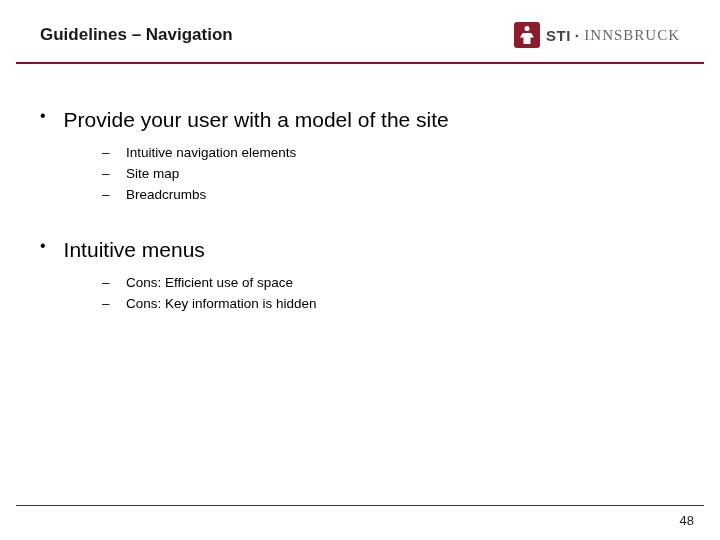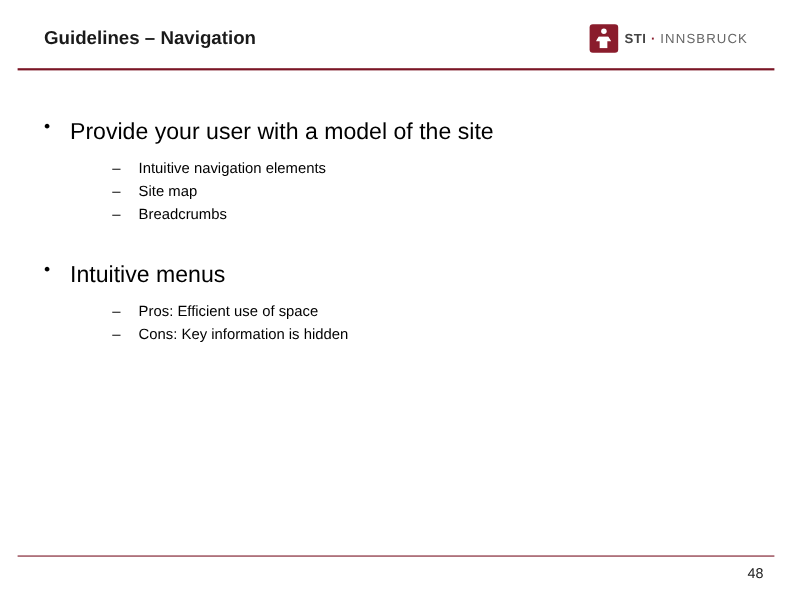--- a/index.html
+++ b/index.html
@@ -53,26 +53,26 @@
       transform: translateX(-50%);
       width: 14px;
       height: 11px;
       background: #fff;
       clip-path: polygon(20% 0%, 80% 0%, 100% 40%, 75% 40%, 75% 100%, 25% 100%, 25% 40%, 0% 40%);
     }
     .logo-text {
       display: flex;
       align-items: center;
       gap: 4px;
-      font-size: 12px;
+      font-size: 15px;
       letter-spacing: 0.5px;
     }
     .logo-sti { font-weight: bold; color: #444; }
     .logo-dot { color: #8a1c2c; font-weight: bold; }
-    .logo-inns { color: #666; letter-spacing: 1px; }
+    .logo-inns { color: #666; letter-spacing: 1px; font-family: Liberation Serif, serif; }
     .rule {
       height: 2px;
       background: #7a1525;
       margin: 0 16px;
     }
     .rule-thin {
       height: 1px;
       background: #7a1525;
       margin: 0 16px;
     }
@@ -158,21 +158,21 @@
     </div>
   </div>
 
   <div class="bullet-item">
     <span class="bullet-sym">•</span>
     <span class="bullet-text">Intuitive menus</span>
   </div>
   <div class="sub-list">
     <div class="sub-item">
       <span class="sub-dash">–</span>
-      <span>Pros: Efficient use of space</span>
+      <span>Cons: Efficient use of space</span>
     </div>
     <div class="sub-item">
       <span class="sub-dash">–</span>
       <span>Cons: Key information is hidden</span>
     </div>
   </div>
 
 </div>
 
 <div class="footer-rule-wrap">

